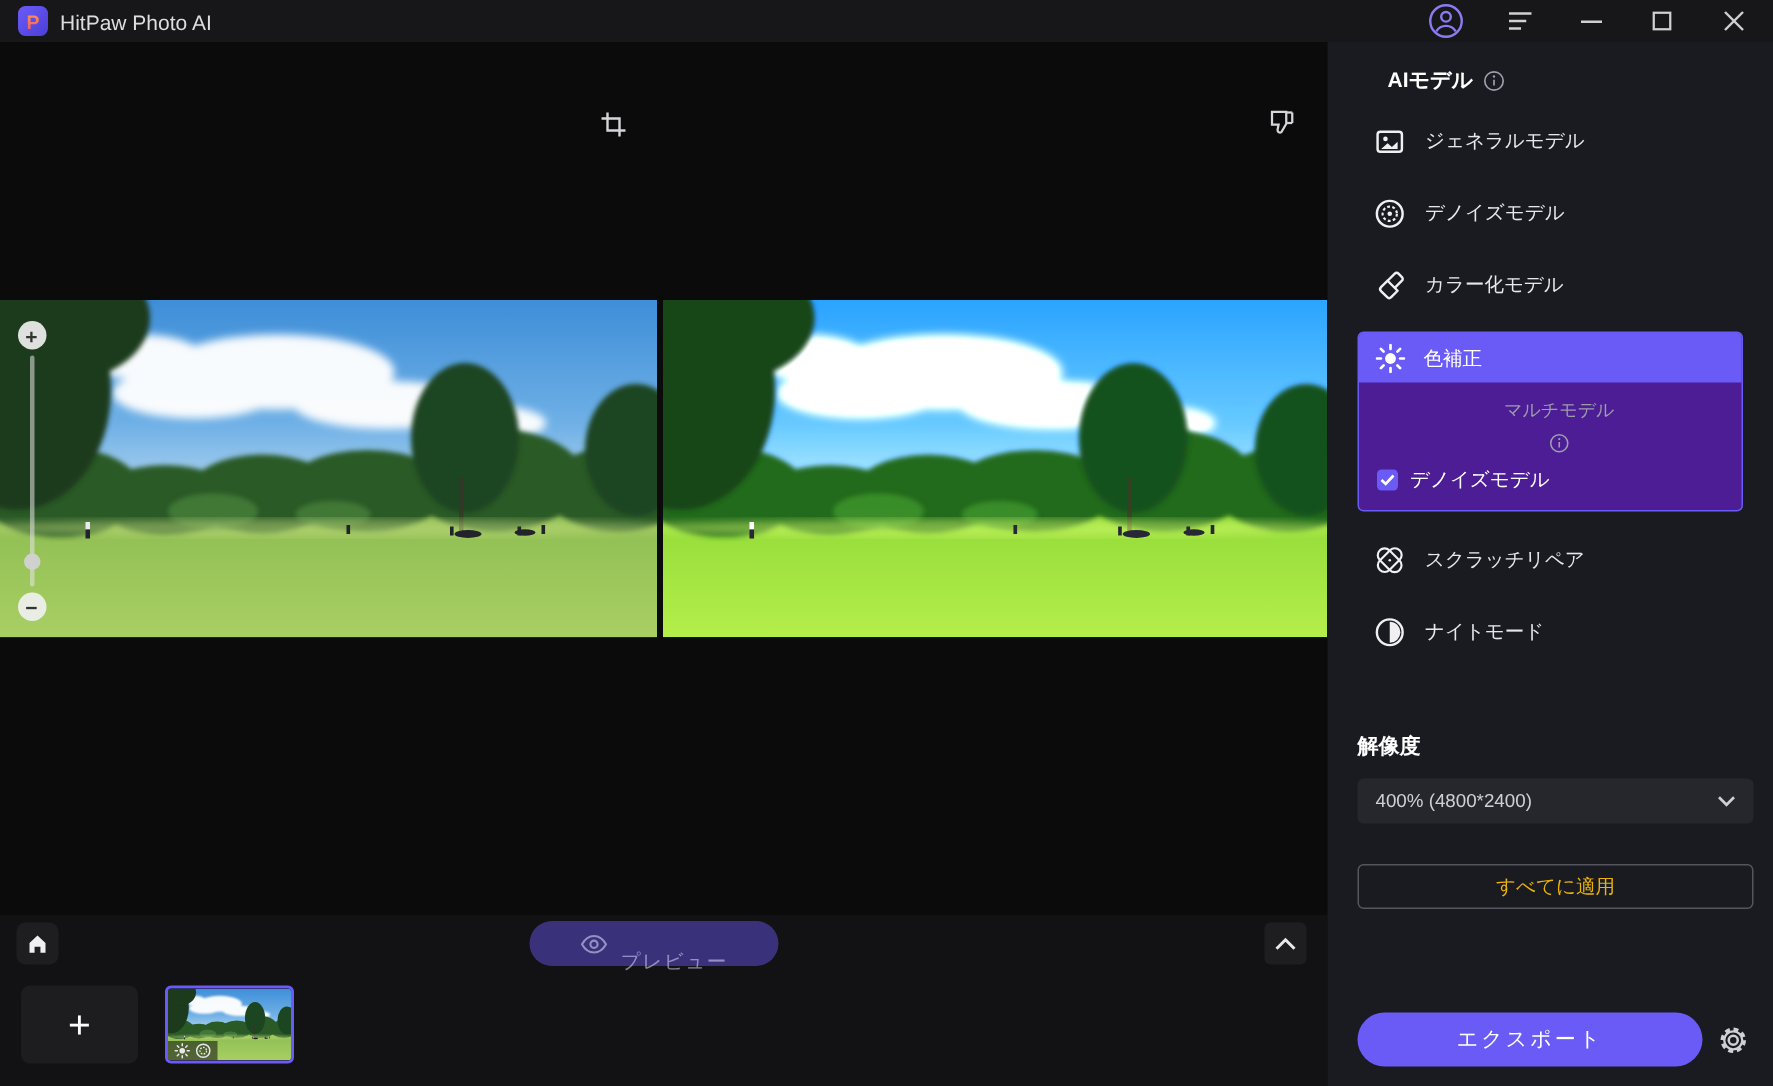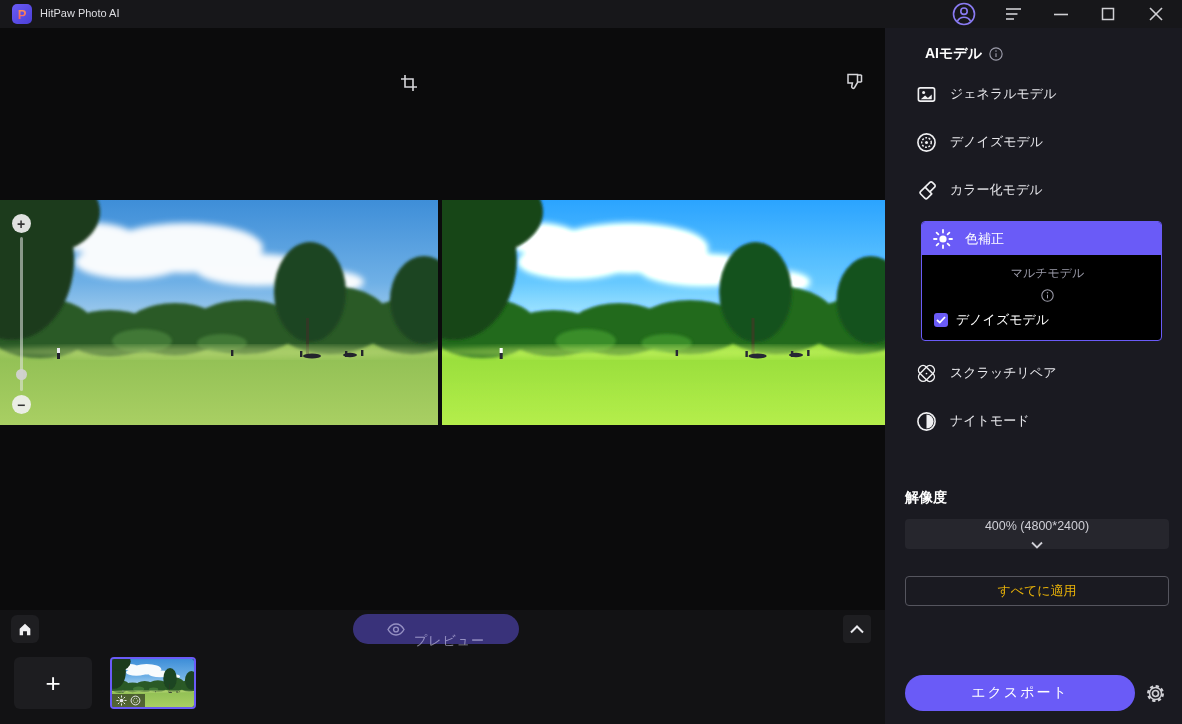--- a/index.html
+++ b/index.html
@@ -9,21 +9,21 @@
 
   
   .titlebar { position:absolute; left:0; top:0; width:1182px; height:28px;
               background:#17171a; display:flex; align-items:center; z-index:30; }
   .logo { position:absolute; left:12px; top:4px; width:20px; height:20px; border-radius:5px;
           background:linear-gradient(135deg,#6a5bf7 0%,#4b3fd6 100%);
           display:flex; align-items:center; justify-content:center; }
   .logo span { font-size:13px; font-weight:bold;
                background:linear-gradient(180deg,#ff9d4d,#f2506e);
                -webkit-background-clip:text; background-clip:text; color:transparent; }
-  .app-title { position:absolute; left:40px; top:7px; font-size:11px; color:#dedee2; }
+  .app-title { position:absolute; left:40px; top:7px; font-size:14px; color:#dedee2; }
   .tb-icon { position:absolute; top:0; height:28px; width:30px; display:flex;
              align-items:center; justify-content:center; cursor:pointer; }
 
   
   .canvas { position:absolute; left:0; top:28px; width:885px; height:582px; background:#0b0b0c; }
   .tool-crop { position:absolute; left:400px; top:46px; }
   .tool-feedback { position:absolute; left:846px; top:44px; }
 
   .img-panel { position:absolute; top:172px; height:225px; overflow:hidden; }
   .img-left  { left:0; width:438px; }
@@ -59,34 +59,34 @@
   .thumb-badges { position:absolute; left:0; bottom:0; display:flex; gap:3px; align-items:center;
                   padding:1px 4px; background:rgba(15,15,15,0.55); }
 
   
   .sidebar { position:absolute; left:885px; top:28px; width:297px; height:696px; background:#1a1a21; }
   .sb-header { position:absolute; left:20px; top:17px; display:flex; align-items:center; gap:7px;margin-left:20px; }
   .sb-header b { font-size:14px; color:#fff; }
   .sb-list { position:absolute; left:20px; top:42px; width:257px; }
   .sb-item { height:48px; display:flex; align-items:center; gap:13px; padding-left:11px;
              cursor:pointer; color:#e8e8ec; font-size:13px; }
-  .sel-block { border:1px solid #6a5bf7; border-radius:4px; background:#000000; margin:7px 0 8px 16px; }
+  .sel-block { border:1px solid #6a5bf7; border-radius:4px; background:#4c1d95; margin:7px 0 8px 0; }
   .sel-head { height:33px; background:#6a5bf7; border-radius:3px 3px 0 0; display:flex;
               align-items:center; gap:12px; padding-left:11px; color:#fff; font-size:13px; cursor:pointer; }
   .multi-row { display:flex; align-items:center; gap:7px; padding:10px 0 0 12px;
                color:#9d9dab; font-size:12px;flex-direction:column; }
   .check-row { display:flex; align-items:center; gap:8px; padding:9px 0 11px 12px; cursor:pointer; }
   .checkbox { width:14px; height:14px; border-radius:3px; background:#6a5bf7;
               display:flex; align-items:center; justify-content:center; }
   .check-row span { font-size:13px; color:#fff; }
 
   .res-heading { position:absolute; left:20px; top:461px; font-size:14px; font-weight:bold; color:#fff; }
   .res-select { position:absolute; left:20px; top:491px; width:264px; height:30px; background:#26262d;
                 border-radius:4px; display:flex; align-items:center; justify-content:space-between;
-                padding:0 12px; cursor:pointer;flex-direction:column; }
+                padding:0 12px; cursor:pointer; }
   .res-select span { font-size:12.5px; color:#cfcfd6; }
   .apply-btn { position:absolute; left:20px; top:548px; width:264px; height:30px; border:1px solid #55555e;
                border-radius:4px; display:flex; align-items:center; justify-content:center;
                font-size:13px; color:#eab308; cursor:pointer; }
   .export-btn { position:absolute; left:20px; top:647px; width:230px; height:36px; border-radius:18px;
                 background:#6a5bf7; display:flex; align-items:center; justify-content:center;
                 font-size:14px; color:#fff; letter-spacing:2px; cursor:pointer; }
   .settings-gear { position:absolute; left:259px; top:654px; cursor:pointer; }
 
   svg.ic { display:block; }

